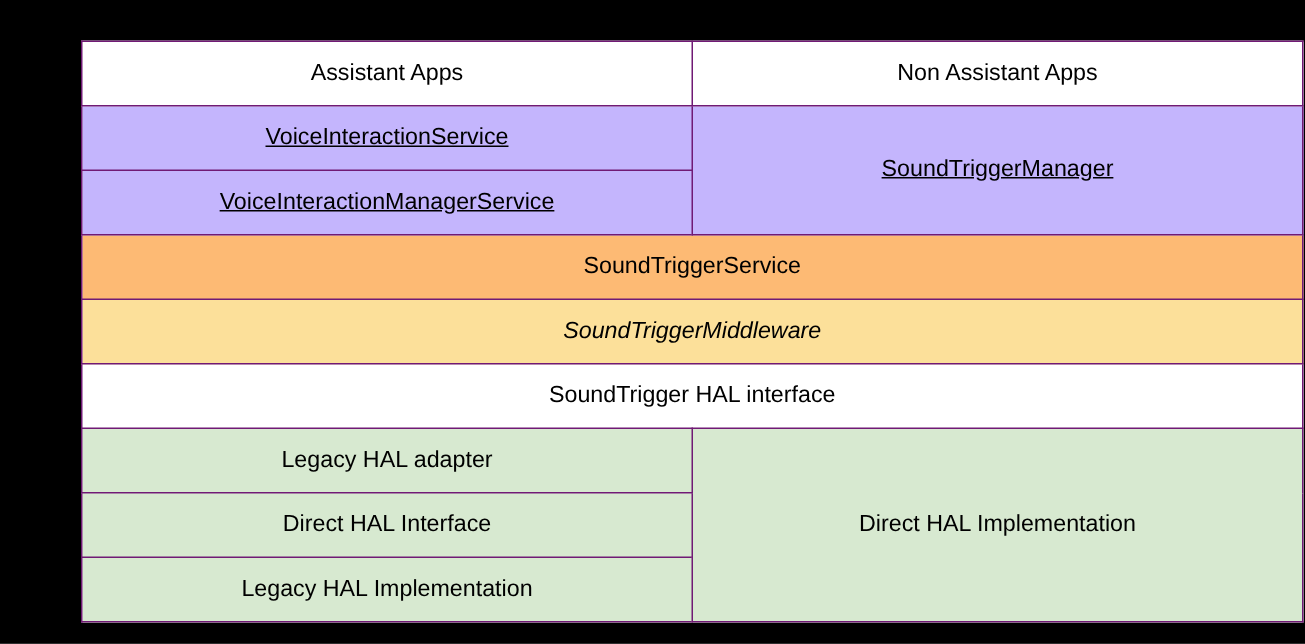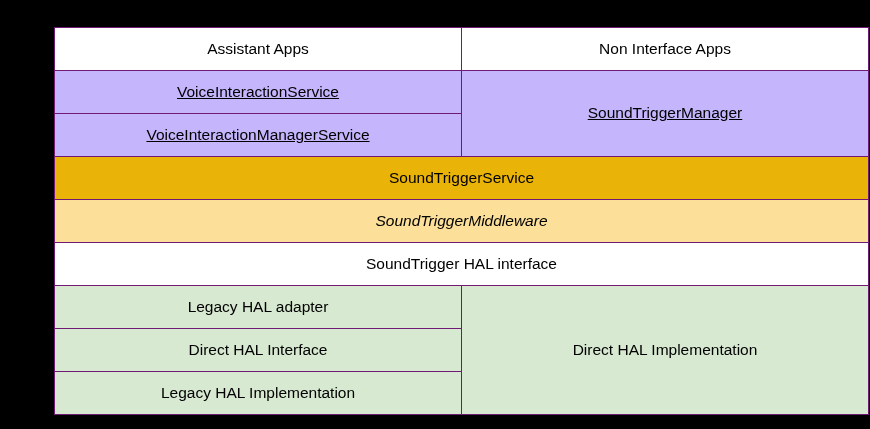--- a/index.html
+++ b/index.html
@@ -40,33 +40,33 @@
     font-family: "Liberation Sans", sans-serif;
     padding: 0 4px;
     font-weight: 400;
   }
   .col-l { width: 398px; }
   .col-r { width: 398px; }
   .row-h { height: 42px; }
 
   .c-white  { background: #ffffff; }
   .c-peach  { background: #c4b5fd; text-decoration: underline; }
-  .c-blue   { background: #eab308; }
+  .c-blue   { background: #fdba74; }
   .c-yellow { background: #fce09a; font-style: italic; }
   .c-green  { background: #d7e9d0; }
 </style>
 </head>
 <body>
 
 <div id="stage">
   <table id="arch-table">
     <tbody>
       <tr>
         <td class="col-l row-h c-white">Assistant Apps</td>
-        <td class="col-r row-h c-white">Non Interface Apps</td>
+        <td class="col-r row-h c-white">Non Assistant Apps</td>
       </tr>
 
       <tr>
         <td class="col-l row-h c-peach">VoiceInteractionService</td>
         <td class="col-r c-peach" rowspan="2">SoundTriggerManager</td>
       </tr>
 
       <tr>
         <td class="col-l row-h c-peach">VoiceInteractionManagerService</td>
       </tr>

